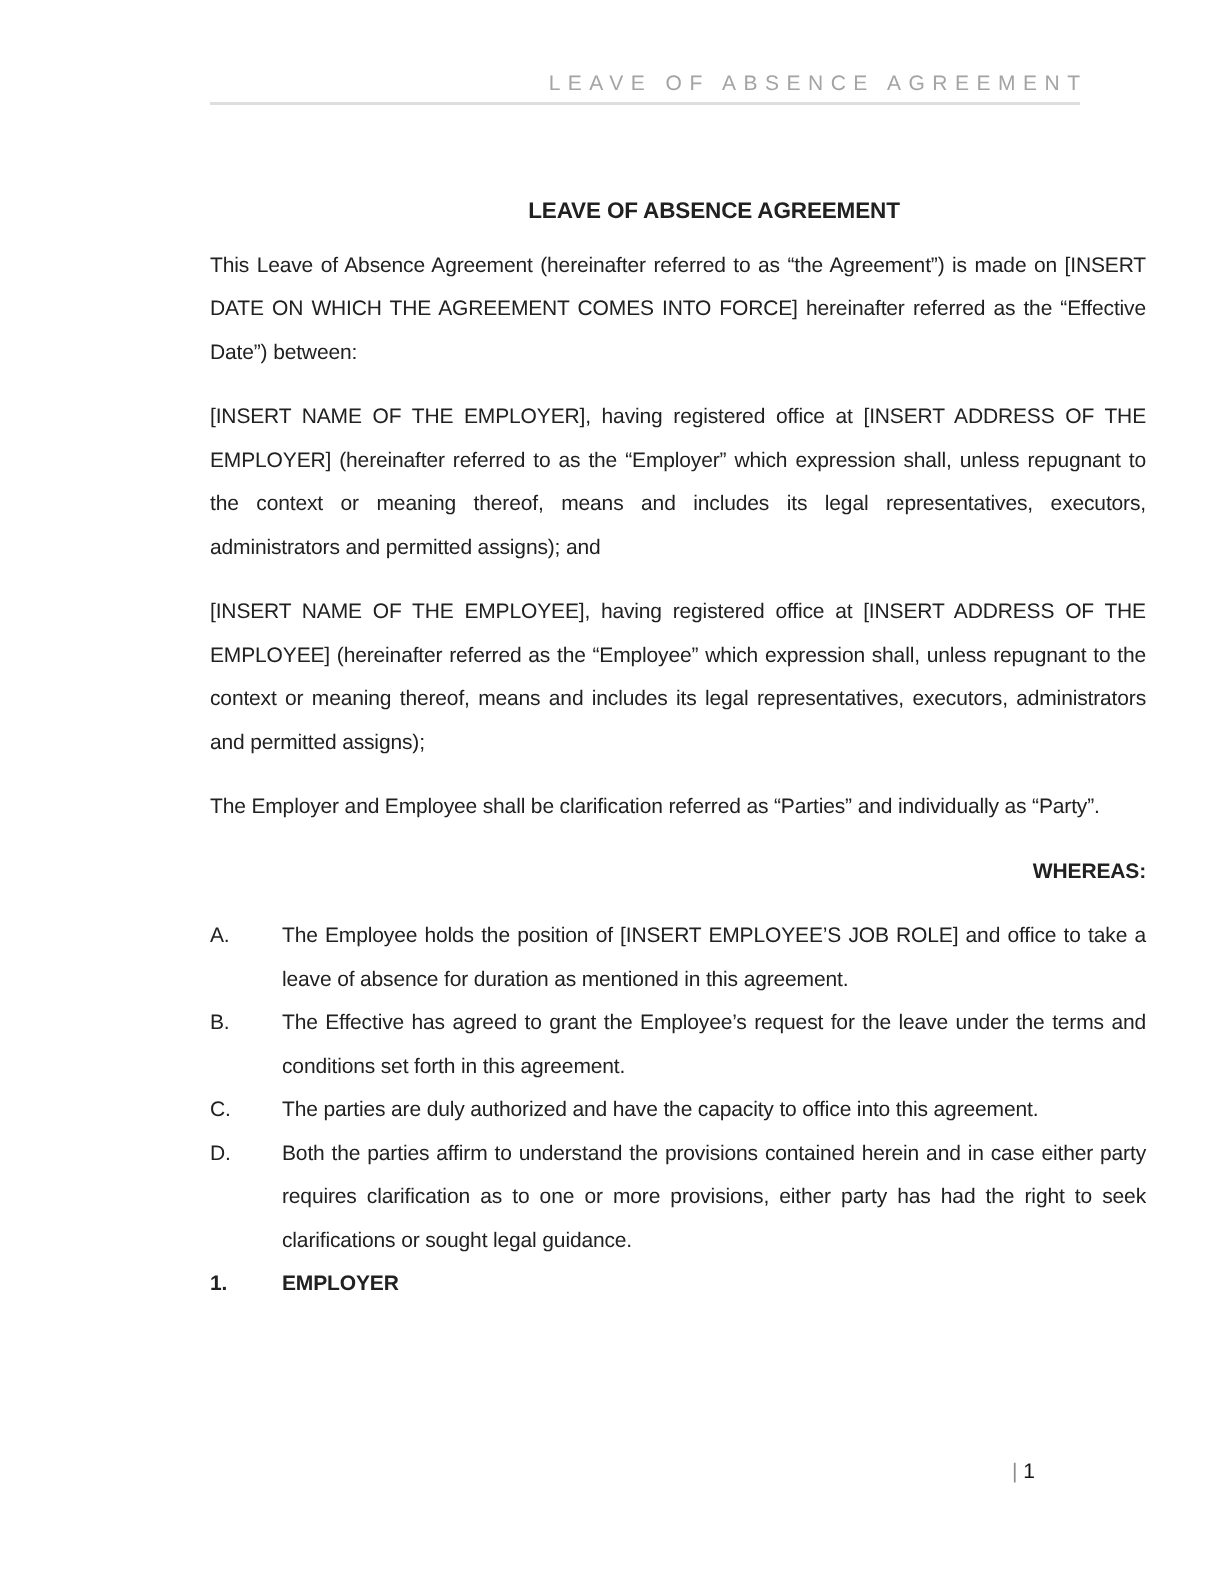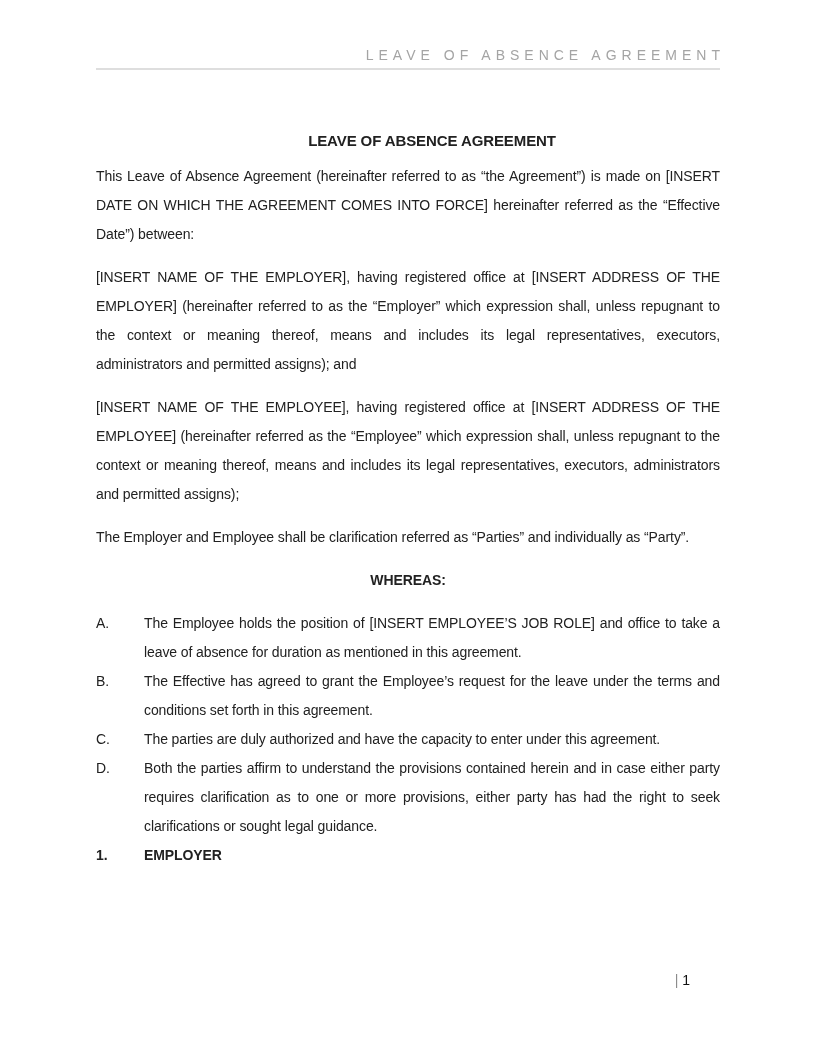--- a/index.html
+++ b/index.html
@@ -4,20 +4,21 @@
 <style>
   html, body { margin: 0; padding: 0; background: #ffffff; }
   .page {
     position: relative;
     width: 816px;
     height: 1056px;
     background: #ffffff;
     font-family: "Liberation Sans", sans-serif;
     overflow: hidden;
     box-sizing: border-box;
+    padding-left: 44px;
   }
   
   .header {
     margin: 0 96px;
     padding-top: 45px;
     border-bottom: 2px solid #dedede;
   }
   .header-title {
     display: block;
     text-align: right;
@@ -42,21 +43,21 @@
     text-align: justify;
   }
   .doc-title {
     text-align: center;
     font-weight: 700;
     font-size: 15px;
     padding-left: 48px;   
     margin: 0 0 7px 0;
   }
   .para { margin: 0 0 14px 0; }
-  .whereas { font-weight: 700; margin: 0 0 14px 0; text-align: center; }
+  .whereas { font-weight: 700; margin: 0 0 14px 0; text-align: right; }
   .recital {
     position: relative;
     padding-left: 48px;
     margin: 0;
   }
   .recital-marker {
     position: absolute;
     left: 0;
     top: 0;
   }
@@ -110,21 +111,21 @@
       <span>The Employee holds the position of [INSERT EMPLOYEE’S JOB ROLE] and office to take a leave of absence for duration as mentioned in this agreement.</span>
     </div>
 
     <div class="recital">
       <span class="recital-marker">B.</span>
       <span>The Effective has agreed to grant the Employee’s request for the leave under the terms and conditions set forth in this agreement.</span>
     </div>
 
     <div class="recital">
       <span class="recital-marker">C.</span>
-      <span>The parties are duly authorized and have the capacity to enter under this agreement.</span>
+      <span>The parties are duly authorized and have the capacity to office into this agreement.</span>
     </div>
 
     <div class="recital">
       <span class="recital-marker">D.</span>
       <span>Both the parties affirm to understand the provisions contained herein and in case either party requires clarification as to one or more provisions, either party has had the right to seek clarifications or sought legal guidance.</span>
     </div>
 
 
     <div class="section-heading">
       <span class="section-number">1.</span>

